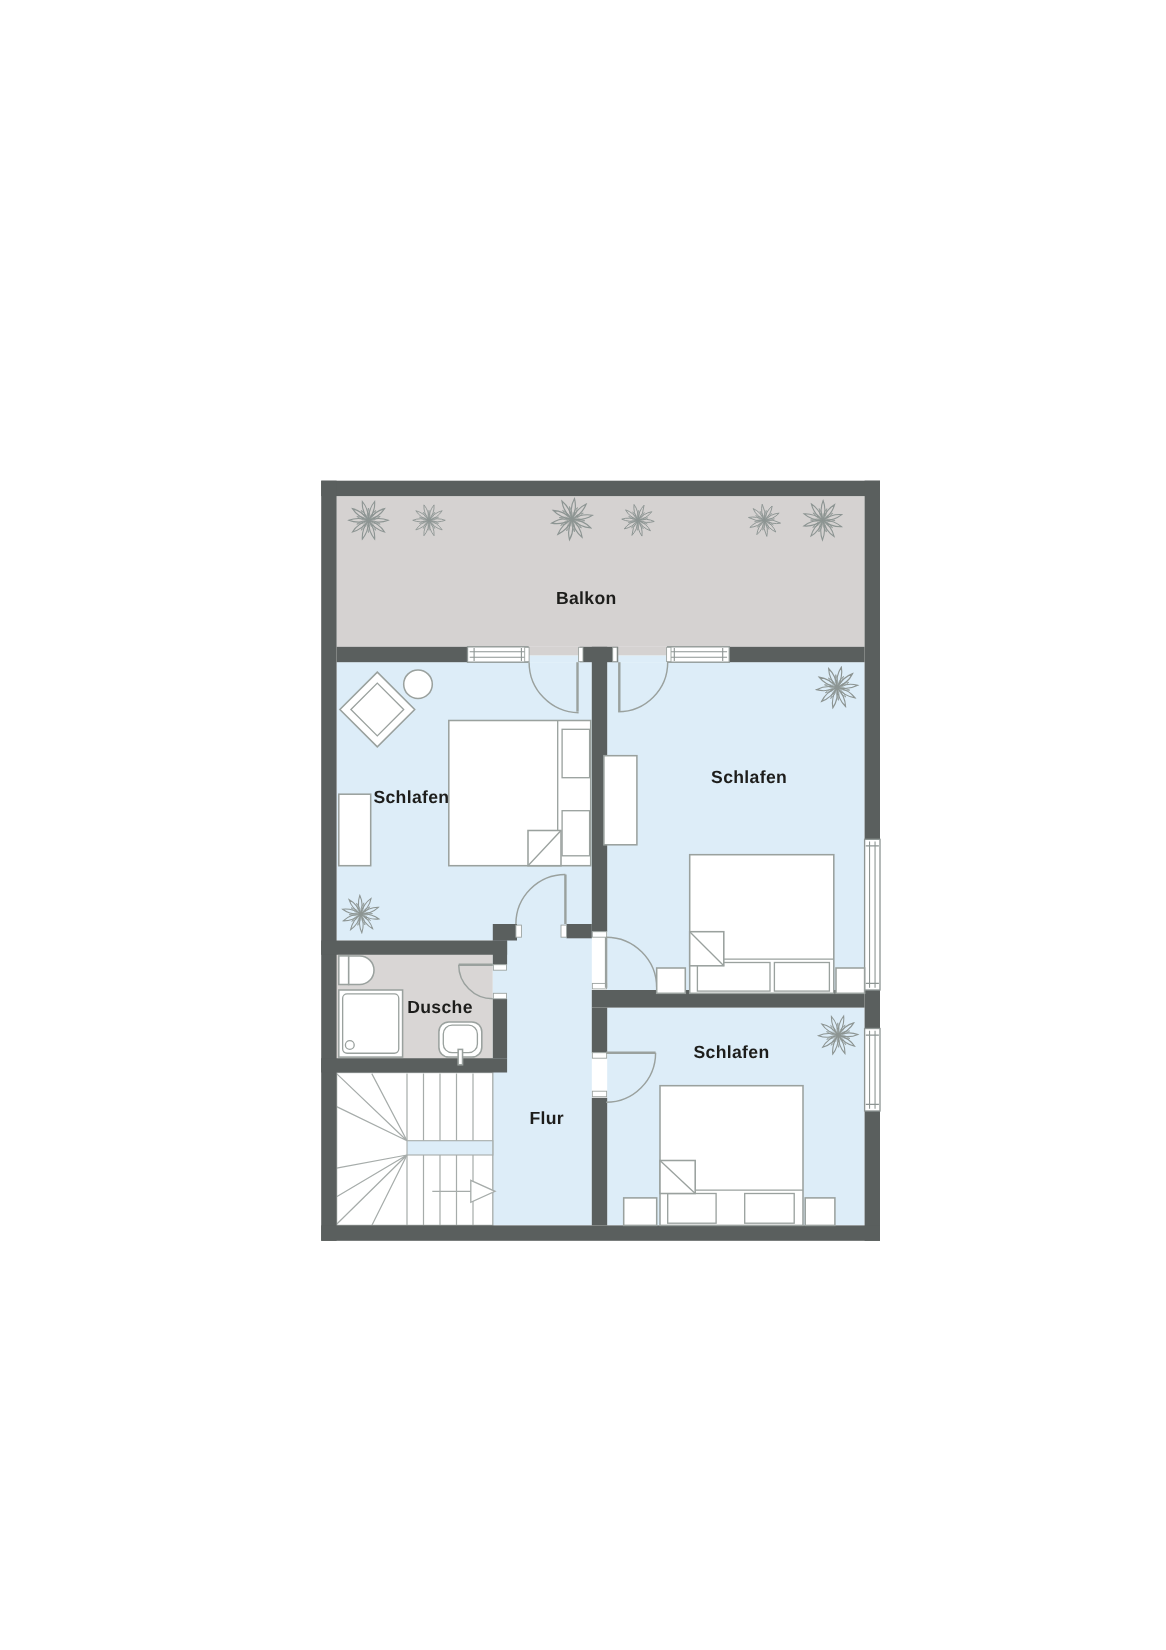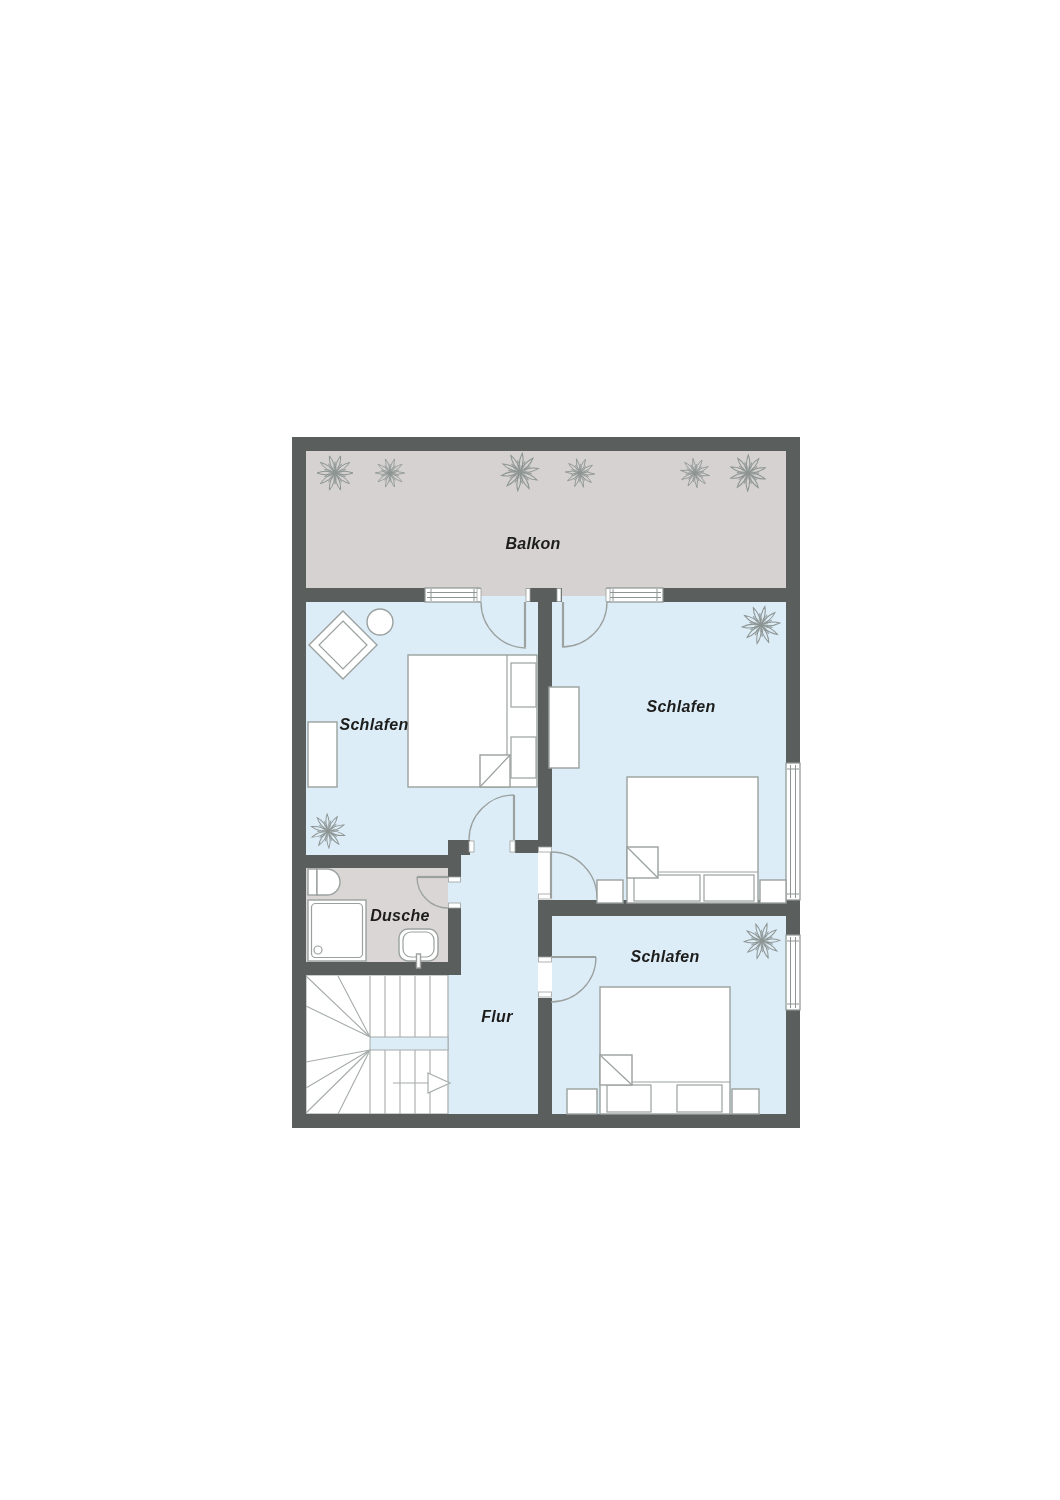--- a/index.html
+++ b/index.html
@@ -1,17 +1,17 @@
 <!DOCTYPE html>
 <html style="--wall: #5a5f5e; --room-floor: #ddedf8; --outdoor-floor: #d5d2d1; --shower-floor: #d9d6d5; --furniture-line: #9aa19e; --label-text: #1d1d1b; --page-bg: #ffffff;"><head>
 <meta charset="utf-8">
 <style>
   html,body{margin:0;padding:0;background:#fff;}
   .page{position:relative;width:852px;height:1500px;background:var(--page-bg,#fff);overflow:hidden;
-        font-family:"Liberation Sans", sans-serif;font-style:italic;}
+        font-family:"Liberation Sans", sans-serif;}
   svg{position:absolute;left:0;top:0;}
   .wall{fill:var(--wall,#5a5f5e);}
   .floor-room{fill:var(--room-floor,#ddedf8);}
   .floor-outdoor{fill:var(--outdoor-floor,#d5d2d1);}
   .floor-shower{fill:var(--shower-floor,#d9d6d5);}
   .furn{fill:#ffffff;stroke:var(--furniture-line,#9aa19e);stroke-width:1.4;}
   .furn-thin{fill:none;stroke:var(--furniture-line,#9aa19e);stroke-width:1.2;}
   .door-arc{fill:none;stroke:var(--furniture-line,#9aa19e);stroke-width:1.3;}
   .door-leaf{stroke:var(--furniture-line,#9aa19e);stroke-width:2.2;}
   .window{fill:#ffffff;stroke:#8d9593;stroke-width:1.2;}

